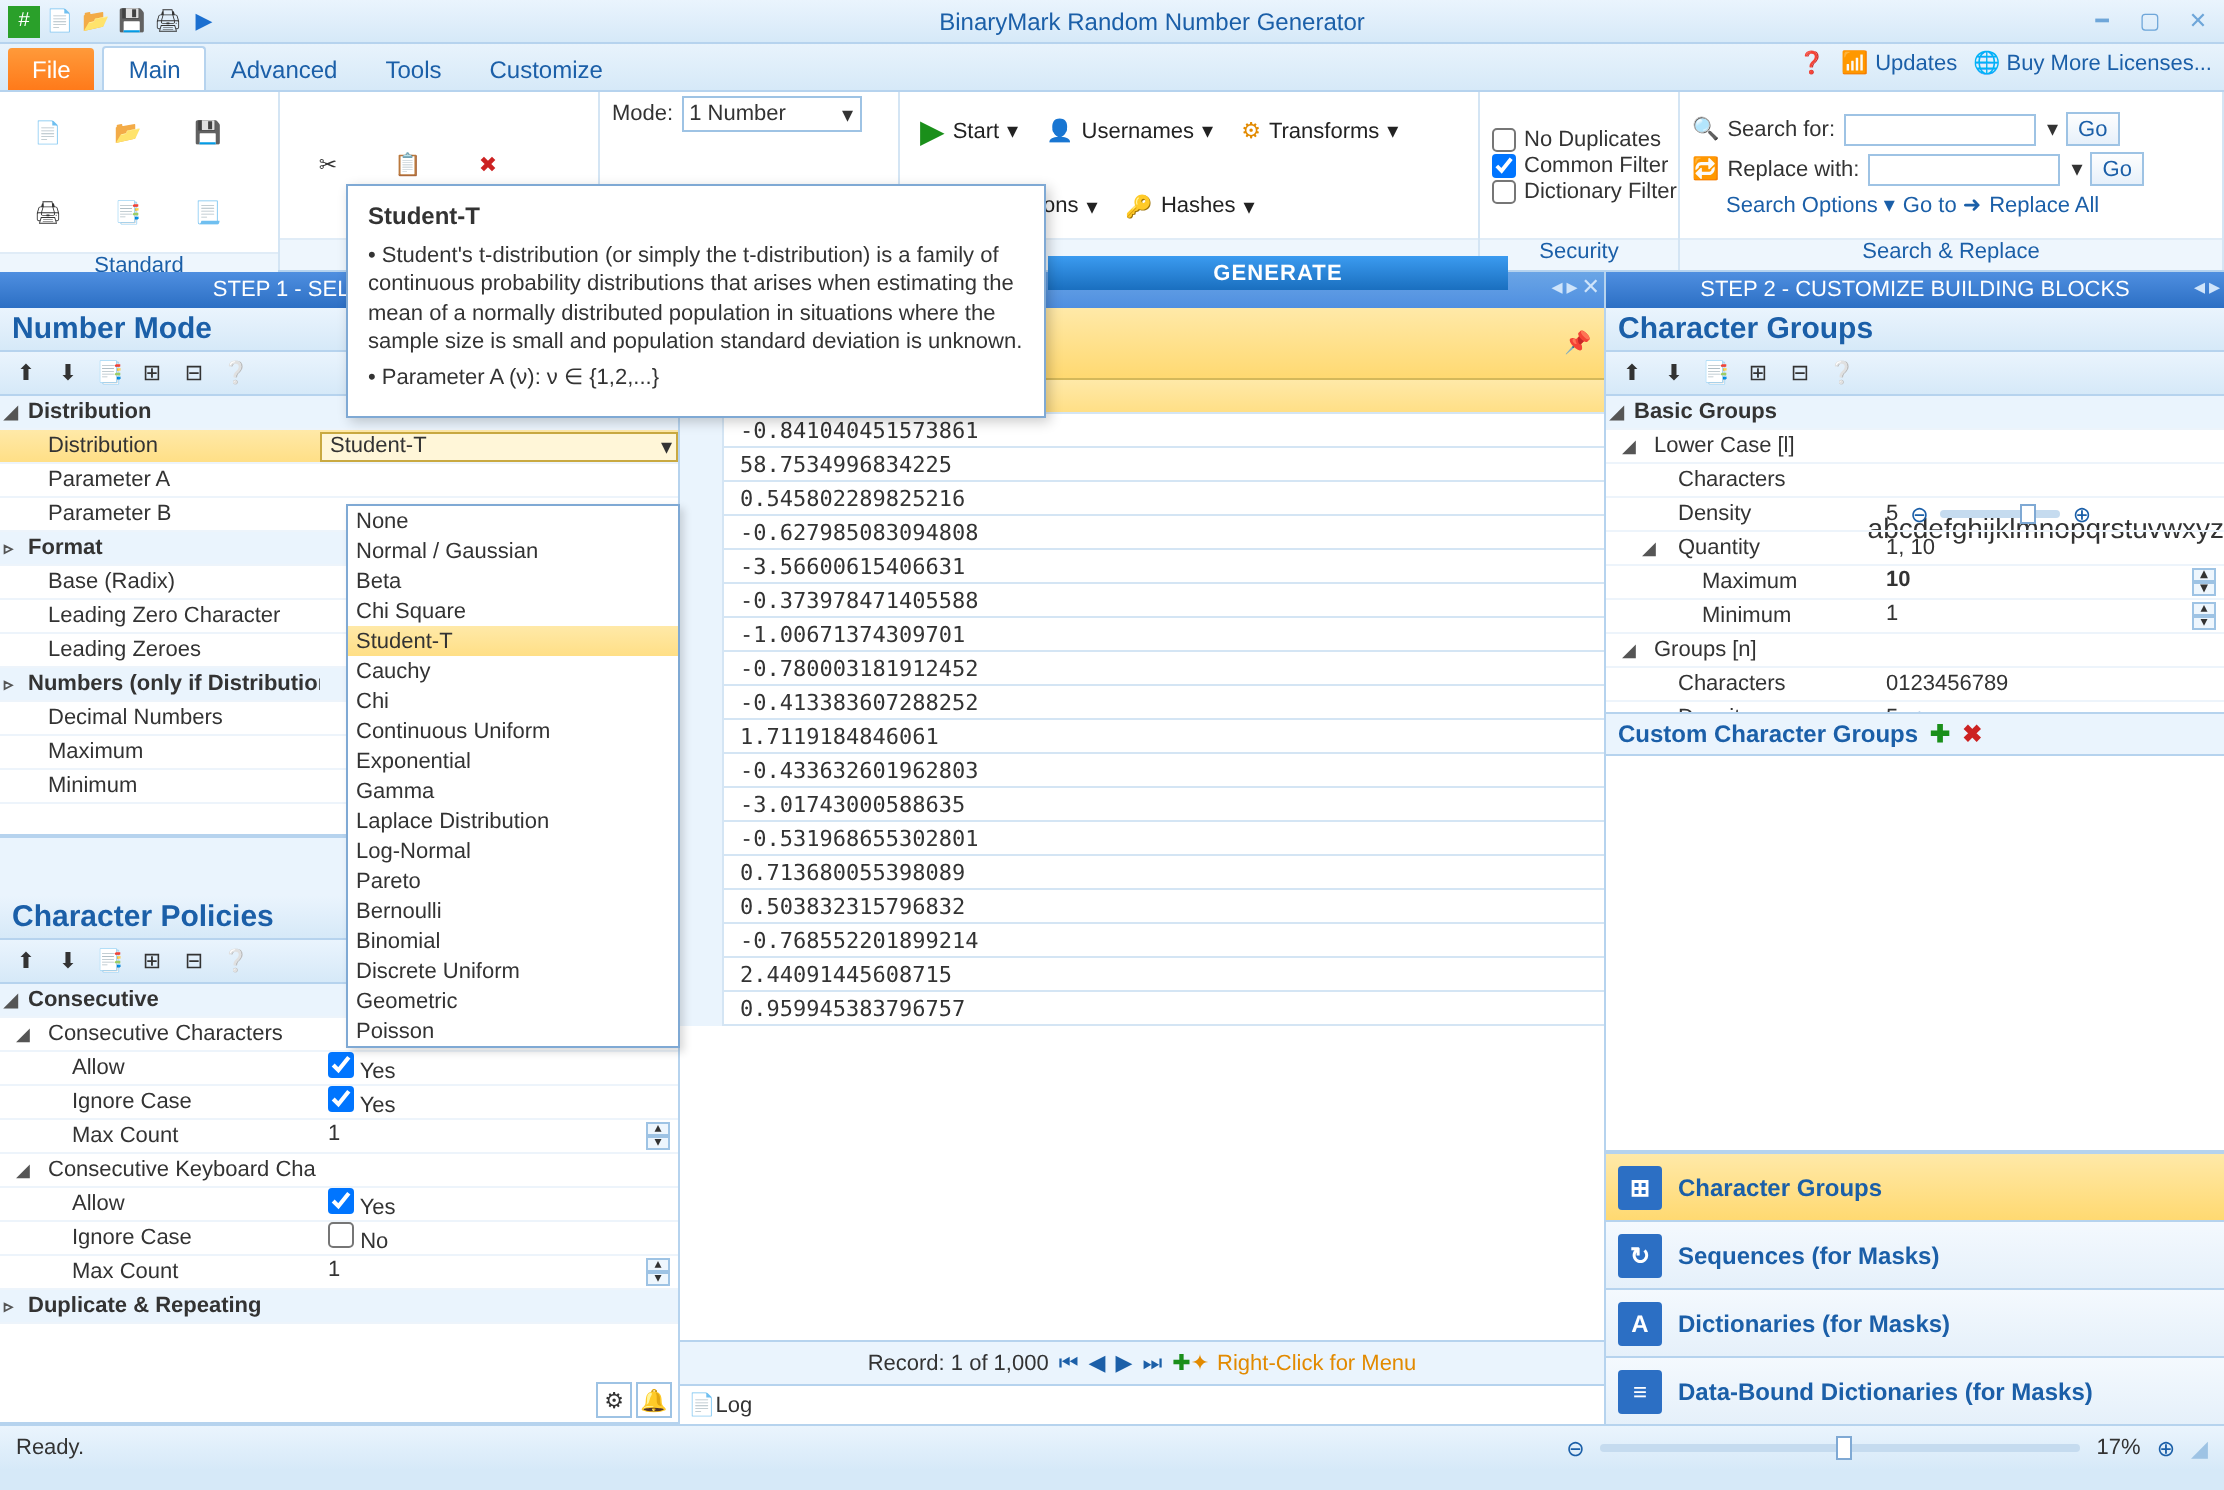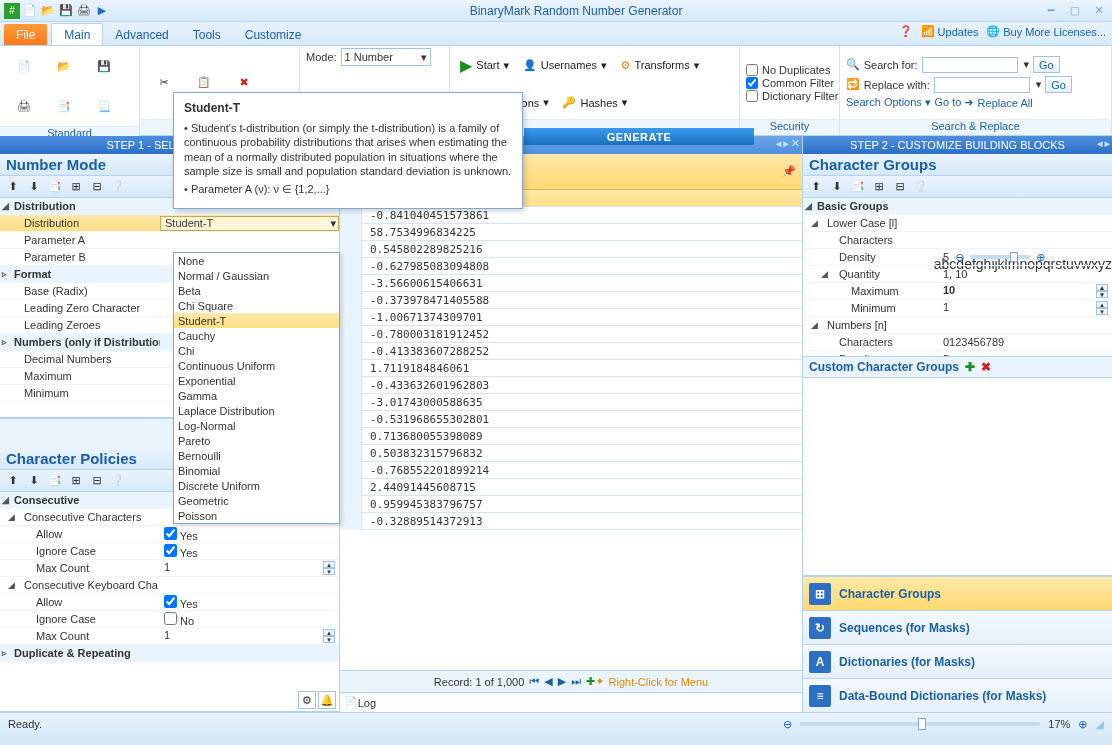--- a/index.html
+++ b/index.html
@@ -247,21 +247,21 @@
             <span style="margin-left:2px">▾</span>
             <button class="gobtn">Go</button>
           </div>
       <div class="searchrow">
             <span>🔁</span>
             <span>Replace with:</span>
             <input class="txt" style="">
             <span style="margin-left:2px">▾</span>
             <button class="gobtn">Go</button>
           </div>
-      <div class="searchrow" style="color:#1b5fa8;">
+      <div class="searchrow" style="color:#1b5fa8;margin-left:17px;">
         <span><span>Search Options</span> ▾</span>
         <span><span>Go to</span> ➜</span>
         <span>Replace All</span>
       </div>
     </div>
       </div>
     <div class="label">Search &amp; Replace</div>
   </div>
 </div>
 
@@ -435,21 +435,20 @@
         <div class="resrow"><span class="bar"></span>-0.413383607288252</div>
         <div class="resrow"><span class="bar"></span>1.7119184846061</div>
         <div class="resrow"><span class="bar"></span>-0.433632601962803</div>
         <div class="resrow"><span class="bar"></span>-3.01743000588635</div>
         <div class="resrow"><span class="bar"></span>-0.531968655302801</div>
         <div class="resrow"><span class="bar"></span>0.713680055398089</div>
         <div class="resrow"><span class="bar"></span>0.503832315796832</div>
         <div class="resrow"><span class="bar"></span>-0.768552201899214</div>
         <div class="resrow"><span class="bar"></span>2.44091445608715</div>
         <div class="resrow"><span class="bar"></span>0.959945383796757</div>
-        <div class="resrow"><span class="bar"></span>-0.32889514372913</div>
       </div>
     <div class="navfoot">
       <div class="navset">
         <span>Record: 1 of 1,000</span>
         <span style="color:#1b5fa8;">⏮</span>
         <span style="color:#1b5fa8;">◀</span>
         <span style="color:#1b5fa8;">▶</span>
         <span style="color:#1b5fa8;">⏭</span>
         <span style="color:#1a8f1a;">✚</span>
       </div>
@@ -525,21 +524,21 @@
           <div class="v" style="display:flex;justify-content:space-between;padding-right:4px;">
             <span>1</span>
             <span class="spin">
               <span>▴</span>
               <span>▾</span>
             </span>
           </div>
         </div>
       <div class="pgrow">
           <span class="expand" style="left:8px;">◢</span>
-          <div class="k ind">Numbers [n]</div>
+          <div class="k ind">Groups [n]</div>
         </div>
       <div class="pgrow">
           <div class="k" style="padding-left:36px;">Characters</div>
           <div class="v">0123456789</div>
         </div>
       <div class="pgrow">
           <div class="k" style="padding-left:36px;">Density</div>
           <div class="v" style="display:flex;align-items:center;gap:6px;">
             <span>5</span>
             <span style="color:#1b5fa8;">⊖</span>

